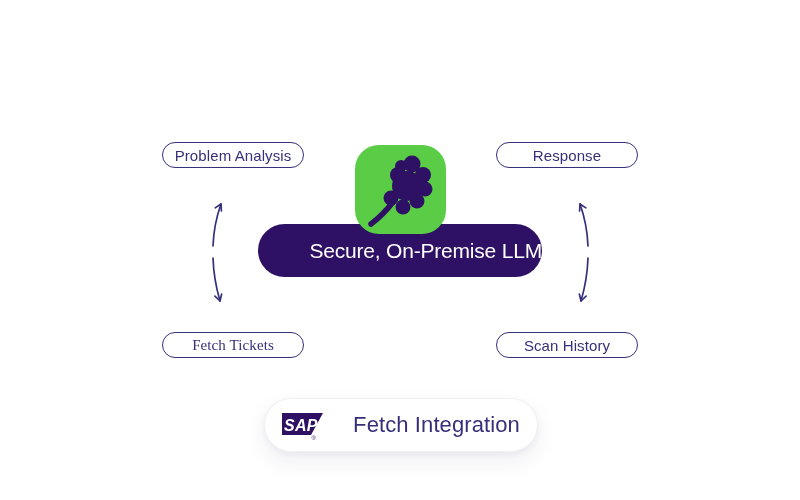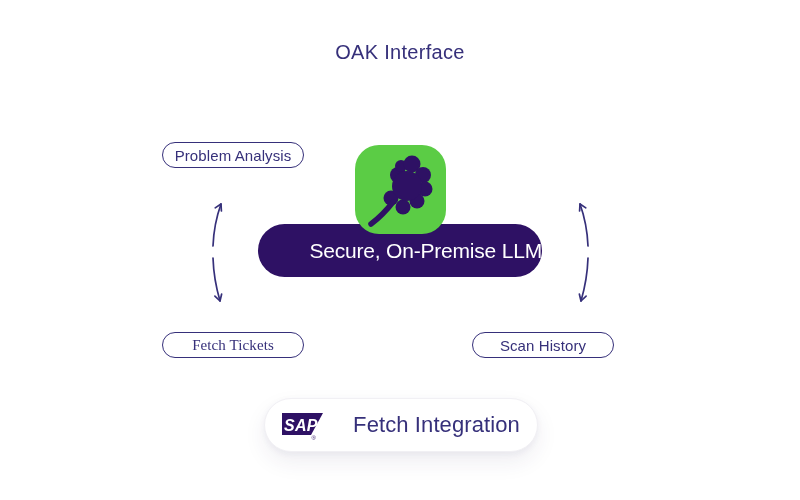--- a/index.html
+++ b/index.html
@@ -19,21 +19,21 @@
   }
   .pill{
     position:absolute;width:142px;height:26px;box-sizing:border-box;
     border:1.5px solid var(--ink);border-radius:17px;background:#fff;
     display:flex;align-items:center;justify-content:center;
     font-size:15px;color:var(--ink);font-weight:400;letter-spacing:.1px;
   }
   #pill-problem-analysis{left:162px;top:142px;}
   #pill-response{left:496px;top:142px;}
   #pill-fetch-tickets{left:162px;top:332px;font-family:Liberation Serif, serif;}
-  #pill-scan-history{left:472px;top:332px;}
+  #pill-scan-history{left:496px;top:332px;}
 
   .arrow{position:absolute;width:29px;height:115px;}
   #arrow-left{left:201px;top:196px;}
   #arrow-right{left:571px;top:196px;transform:scaleX(-1);}
 
   .center-pill{
     position:absolute;left:258px;top:224px;width:284px;height:53px;
     background:var(--deep);border-radius:27px;z-index:1;
     display:flex;align-items:center;justify-content:flex-end;
     color:#fff;font-size:21px;font-weight:500;letter-spacing:-.2px;
@@ -50,26 +50,28 @@
     display:flex;align-items:center;justify-content:center;gap:27px;
   }
   .sap-logo{width:44px;height:28px;margin-top:3px;flex:0 0 auto;}
   .sap-label{font-size:22px;color:var(--ink);font-weight:500;letter-spacing:.1px;}
 </style>
 </head>
 <body>
 
 <div class="stage">
 
-  <div class="title">OAK Interface</div>
 
   <div class="pill" id="pill-problem-analysis">
     <span>Problem Analysis</span>
   </div>
 
+  <div class="pill" id="pill-response">
+    <span>Response</span>
+  </div>
 
   <div class="pill" id="pill-fetch-tickets">
     <span>Fetch Tickets</span>
   </div>
 
   <div class="pill" id="pill-scan-history">
     <span>Scan History</span>
   </div>
 
   <svg id="arrow-left" class="arrow" viewBox="0 0 29 115" aria-hidden="true">

